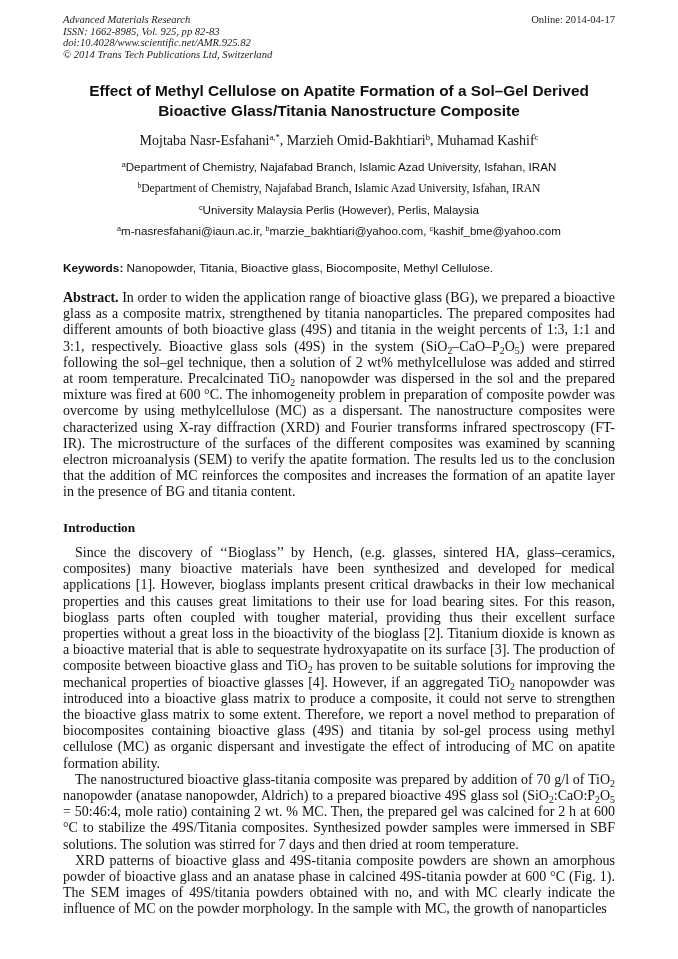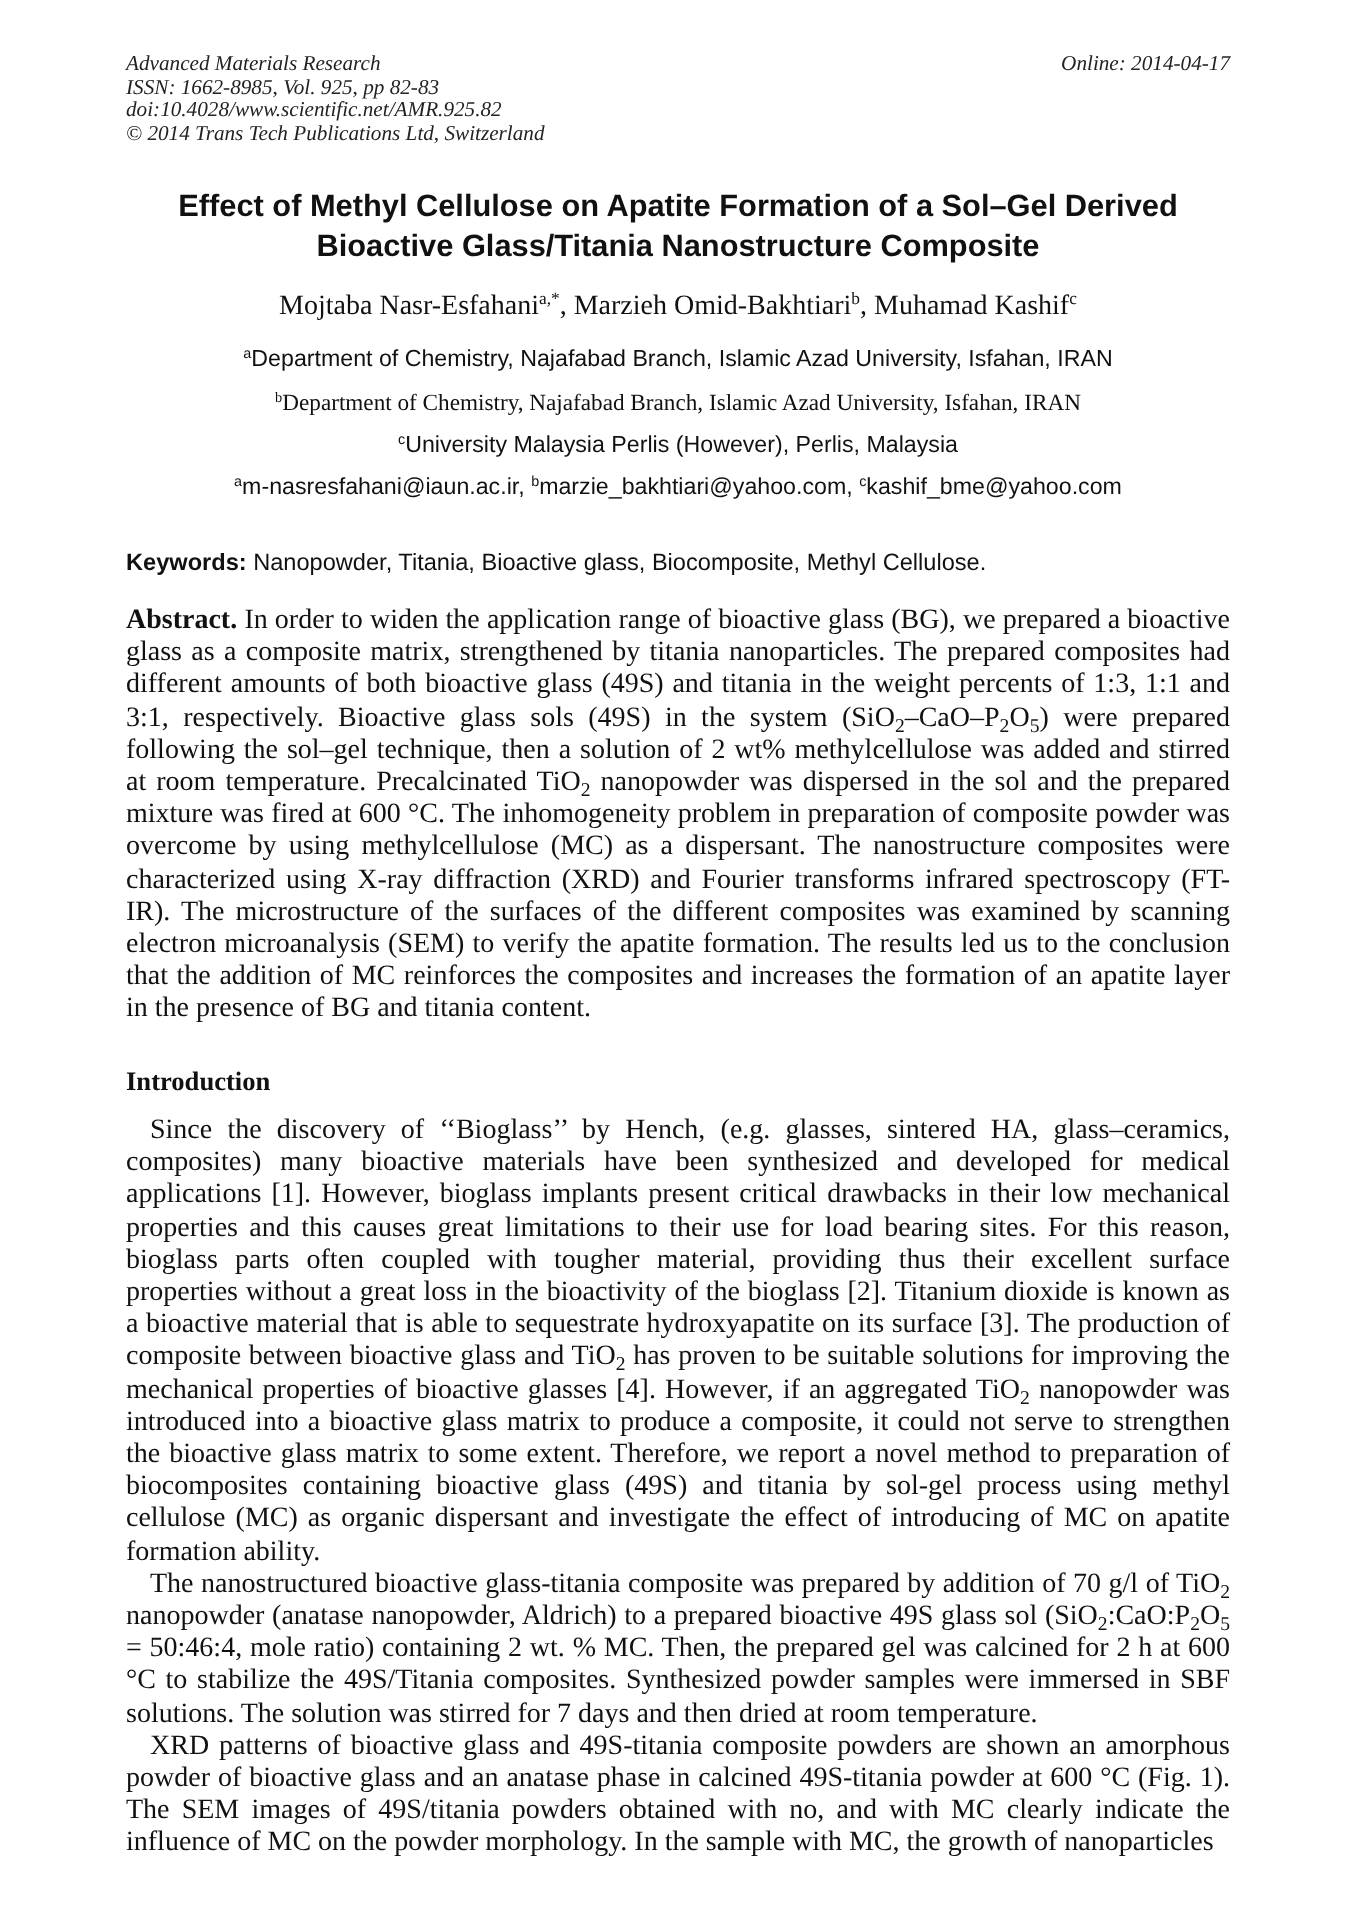--- a/index.html
+++ b/index.html
@@ -1,19 +1,19 @@
 <!DOCTYPE html>
 <html><head>
 <meta charset="utf-8">
 <style>
   html, body { margin: 0; padding: 0; background: #ffffff; }
   body { width: 678px; height: 959px; position: relative; overflow: hidden; color: #111; }
-  .page { position: absolute; left: 0; top: 13px; width: 678px; height: 807px; }
+  .page { position: absolute; left: 0; top: 0; width: 678px; height: 807px; }
   .hdr { position: absolute; left: 63px; top: 14px; font-family: "Liberation Serif", serif; font-style: italic; font-size: 10.6px; line-height: 11.6px; color: #222; }
-  .hdr-right { position: absolute; right: 63px; top: 14px; font-family: "Liberation Serif", serif; font-style: italic; font-size: 10.6px; line-height: 11.6px; color: #222; }
+  .hdr-right { position: absolute; right: 63px; top: 14px; font-family: "Liberation Serif", serif; font-size: 10.6px; line-height: 11.6px; color: #222; }
   .title { position: absolute; left: 40px; width: 598px; top: 81px; text-align: center; font-family: "Liberation Sans", sans-serif; font-weight: bold; font-size: 15.4px; line-height: 19.5px; color: #111; }
   .authors { position: absolute; left: 40px; width: 598px; top: 132px; text-align: center; font-family: Liberation Serif, serif; font-size: 14px; line-height: 18px; }
   .aff { position: absolute; left: 40px; width: 598px; text-align: center; font-family: "Liberation Sans", sans-serif; font-size: 11.6px; line-height: 14px; }
   sup { font-size: 0.62em; vertical-align: 0; position: relative; top: -0.55em; line-height: 0; }
   sub { font-size: 0.7em; vertical-align: 0; position: relative; top: 0.3em; line-height: 0; }
   .keywords { position: absolute; left: 63px; top: 261px; font-family: "Liberation Sans", sans-serif; font-size: 11.8px; line-height: 14px; }
   .keywords b { font-weight: bold; }
   .body { position: absolute; left: 63px; width: 552px; font-family: "Liberation Serif", serif; font-size: 14px; line-height: 16.2px; text-align: justify; }
   .body p { margin: 0; }
   .indent { text-indent: 12px; }

